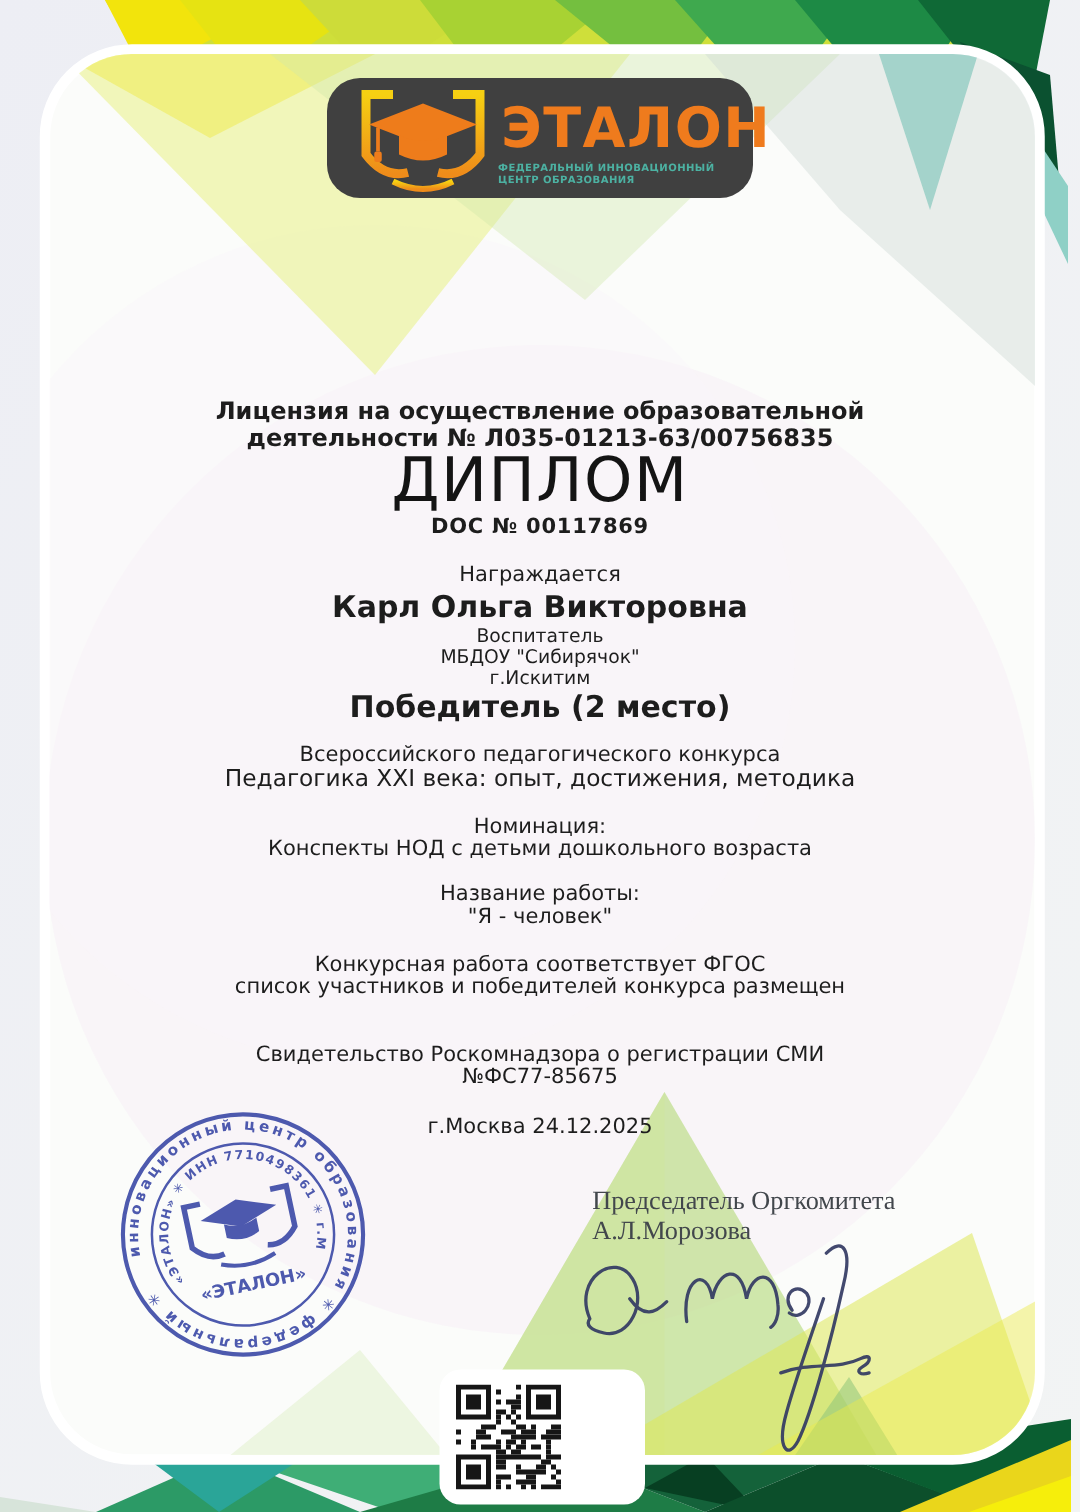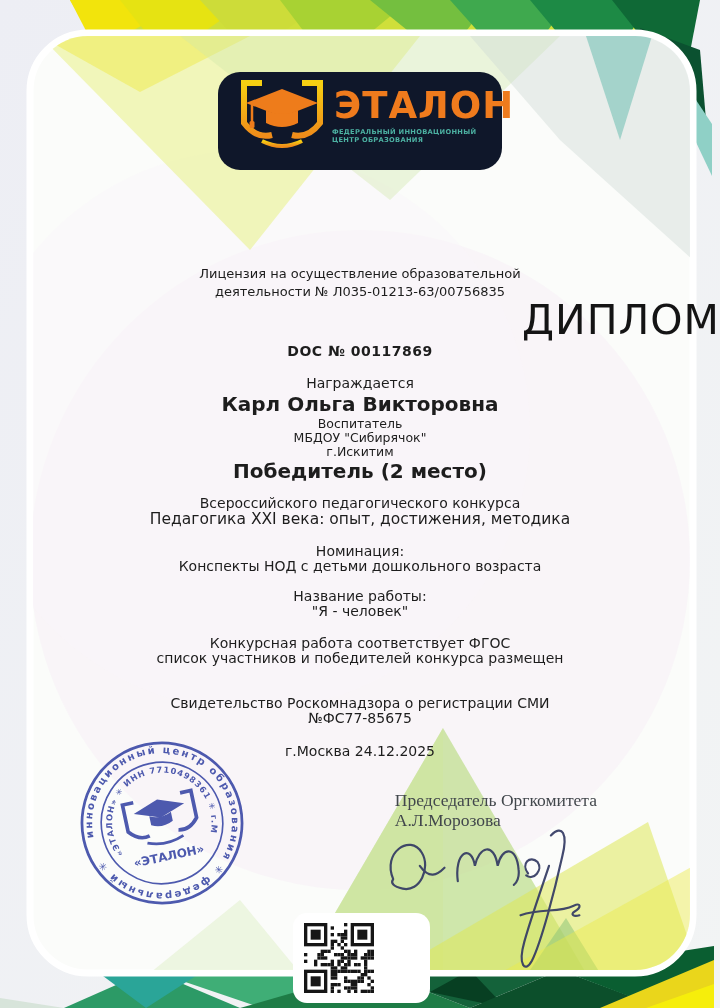--- a/index.html
+++ b/index.html
@@ -3,31 +3,31 @@
 <meta charset="utf-8">
 <style>
   html,body{margin:0;padding:0;}
   body{width:720px;height:1008px;overflow:hidden;background:#eef0f3;
        font-family:"DejaVu Sans","Liberation Sans",sans-serif;}
   .stage{position:relative;width:720px;height:1008px;overflow:hidden;}
   svg.bg{position:absolute;left:0;top:0;width:720px;height:1008px;}
   .content{position:absolute;left:0;top:0;width:720px;height:1008px;}
 
   .tline{position:absolute;left:0;width:720px;text-align:center;color:#1d1d1d;}
-  .sz13{font-size:13px;line-height:15px;}
+  .sz13{font-size:16px;line-height:15px;font-weight:bold;}
   .sz14{font-size:14px;line-height:15px;}
   .sz12{font-size:12.5px;line-height:14px;}
   .bold{font-weight:normal;}
 
-  .doc-title{font-size:41px;font-weight:400;letter-spacing:1px;color:#141414;text-align:right;}
+  .doc-title{font-size:41px;font-weight:400;letter-spacing:1px;color:#141414;}
   .doc-num{font-size:14px;font-weight:bold;letter-spacing:.5px;}
   .big-bold{font-size:20px;font-weight:bold;}
 
-  .logo-pill{position:absolute;left:218px;top:72px;width:284px;height:98px;
-             background:#0f172a;border-radius:22px;}
+  .logo-pill{position:absolute;left:218px;top:52px;width:284px;height:80px;
+             background:#404040;border-radius:22px;}
   .logo-icon{position:absolute;left:14px;top:5px;}
   .brand{position:absolute;left:116px;top:12px;width:160px;font-size:37px;font-weight:bold;
          color:#ef7b1d;letter-spacing:1px;}
   .brand-sub{position:absolute;left:114px;top:56px;width:166px;font-size:6.7px;
              letter-spacing:.3px;color:#4cb1a2;font-weight:bold;}
 
   .sig-block{position:absolute;right:123px;top:790px;text-align:left;
              font-family:"Liberation Serif","DejaVu Serif",serif;color:#42474c;}
   .sig-title{font-size:17.5px;line-height:20px;}
   .sig-name{font-size:17.5px;line-height:21px;}

